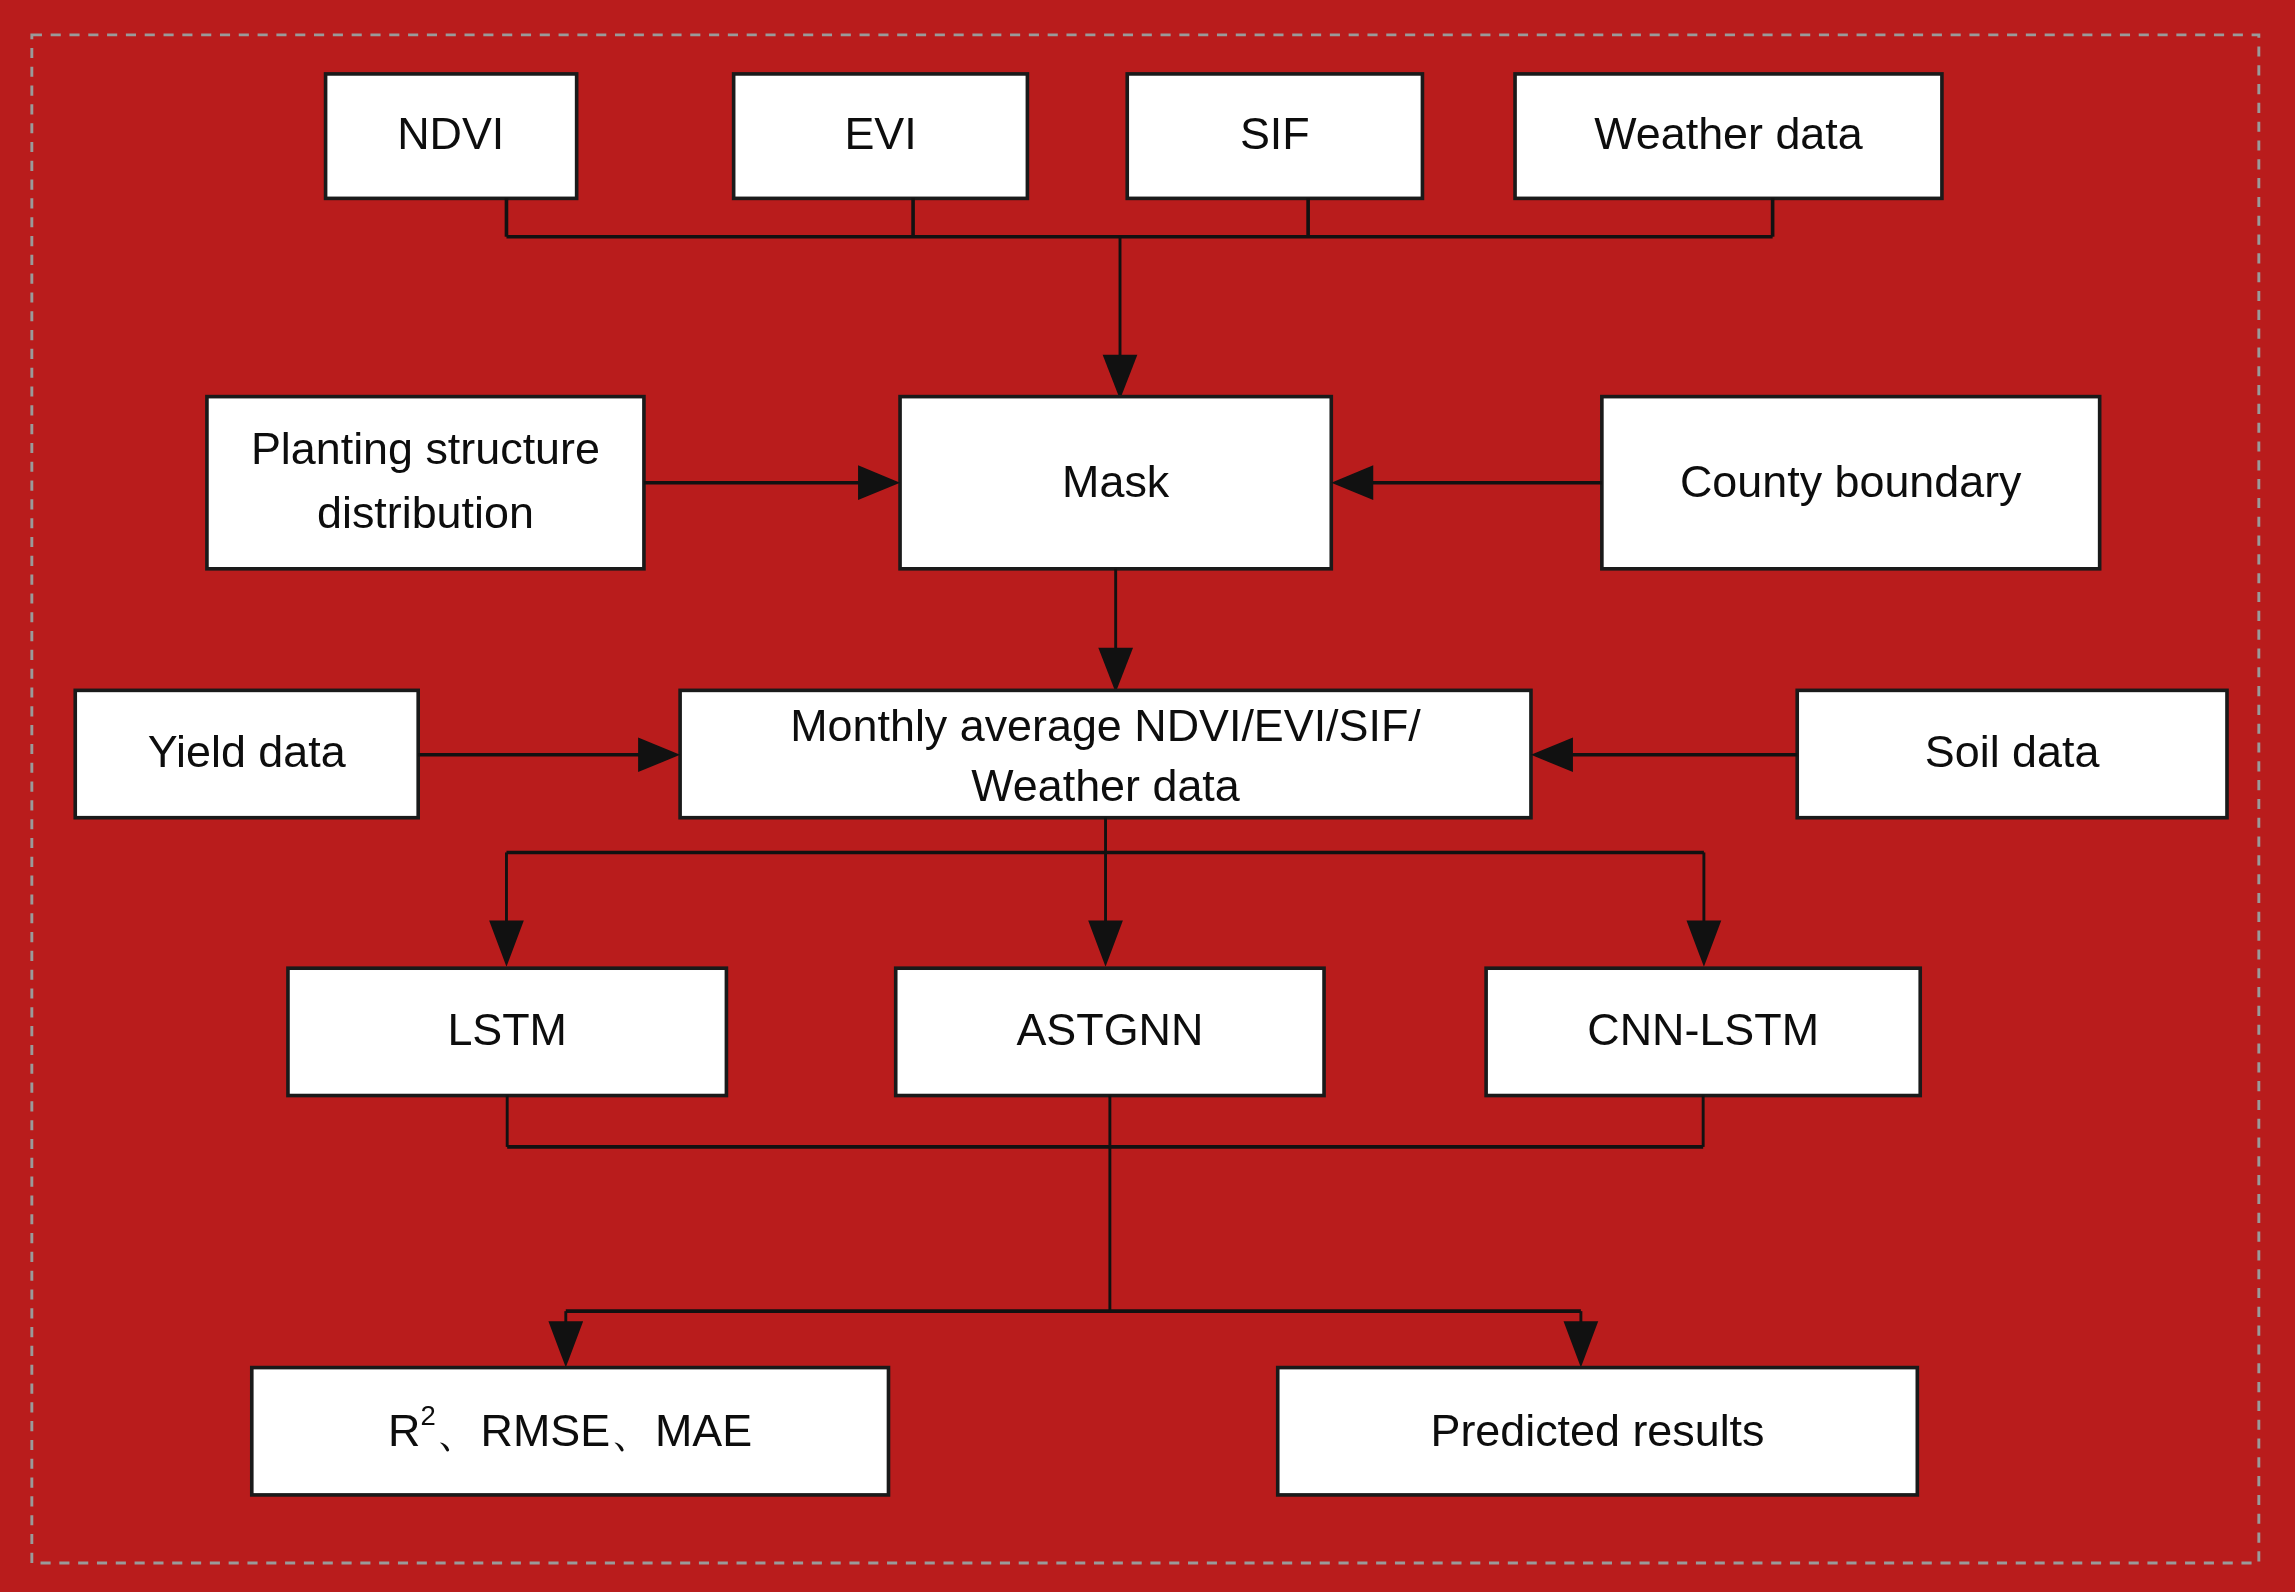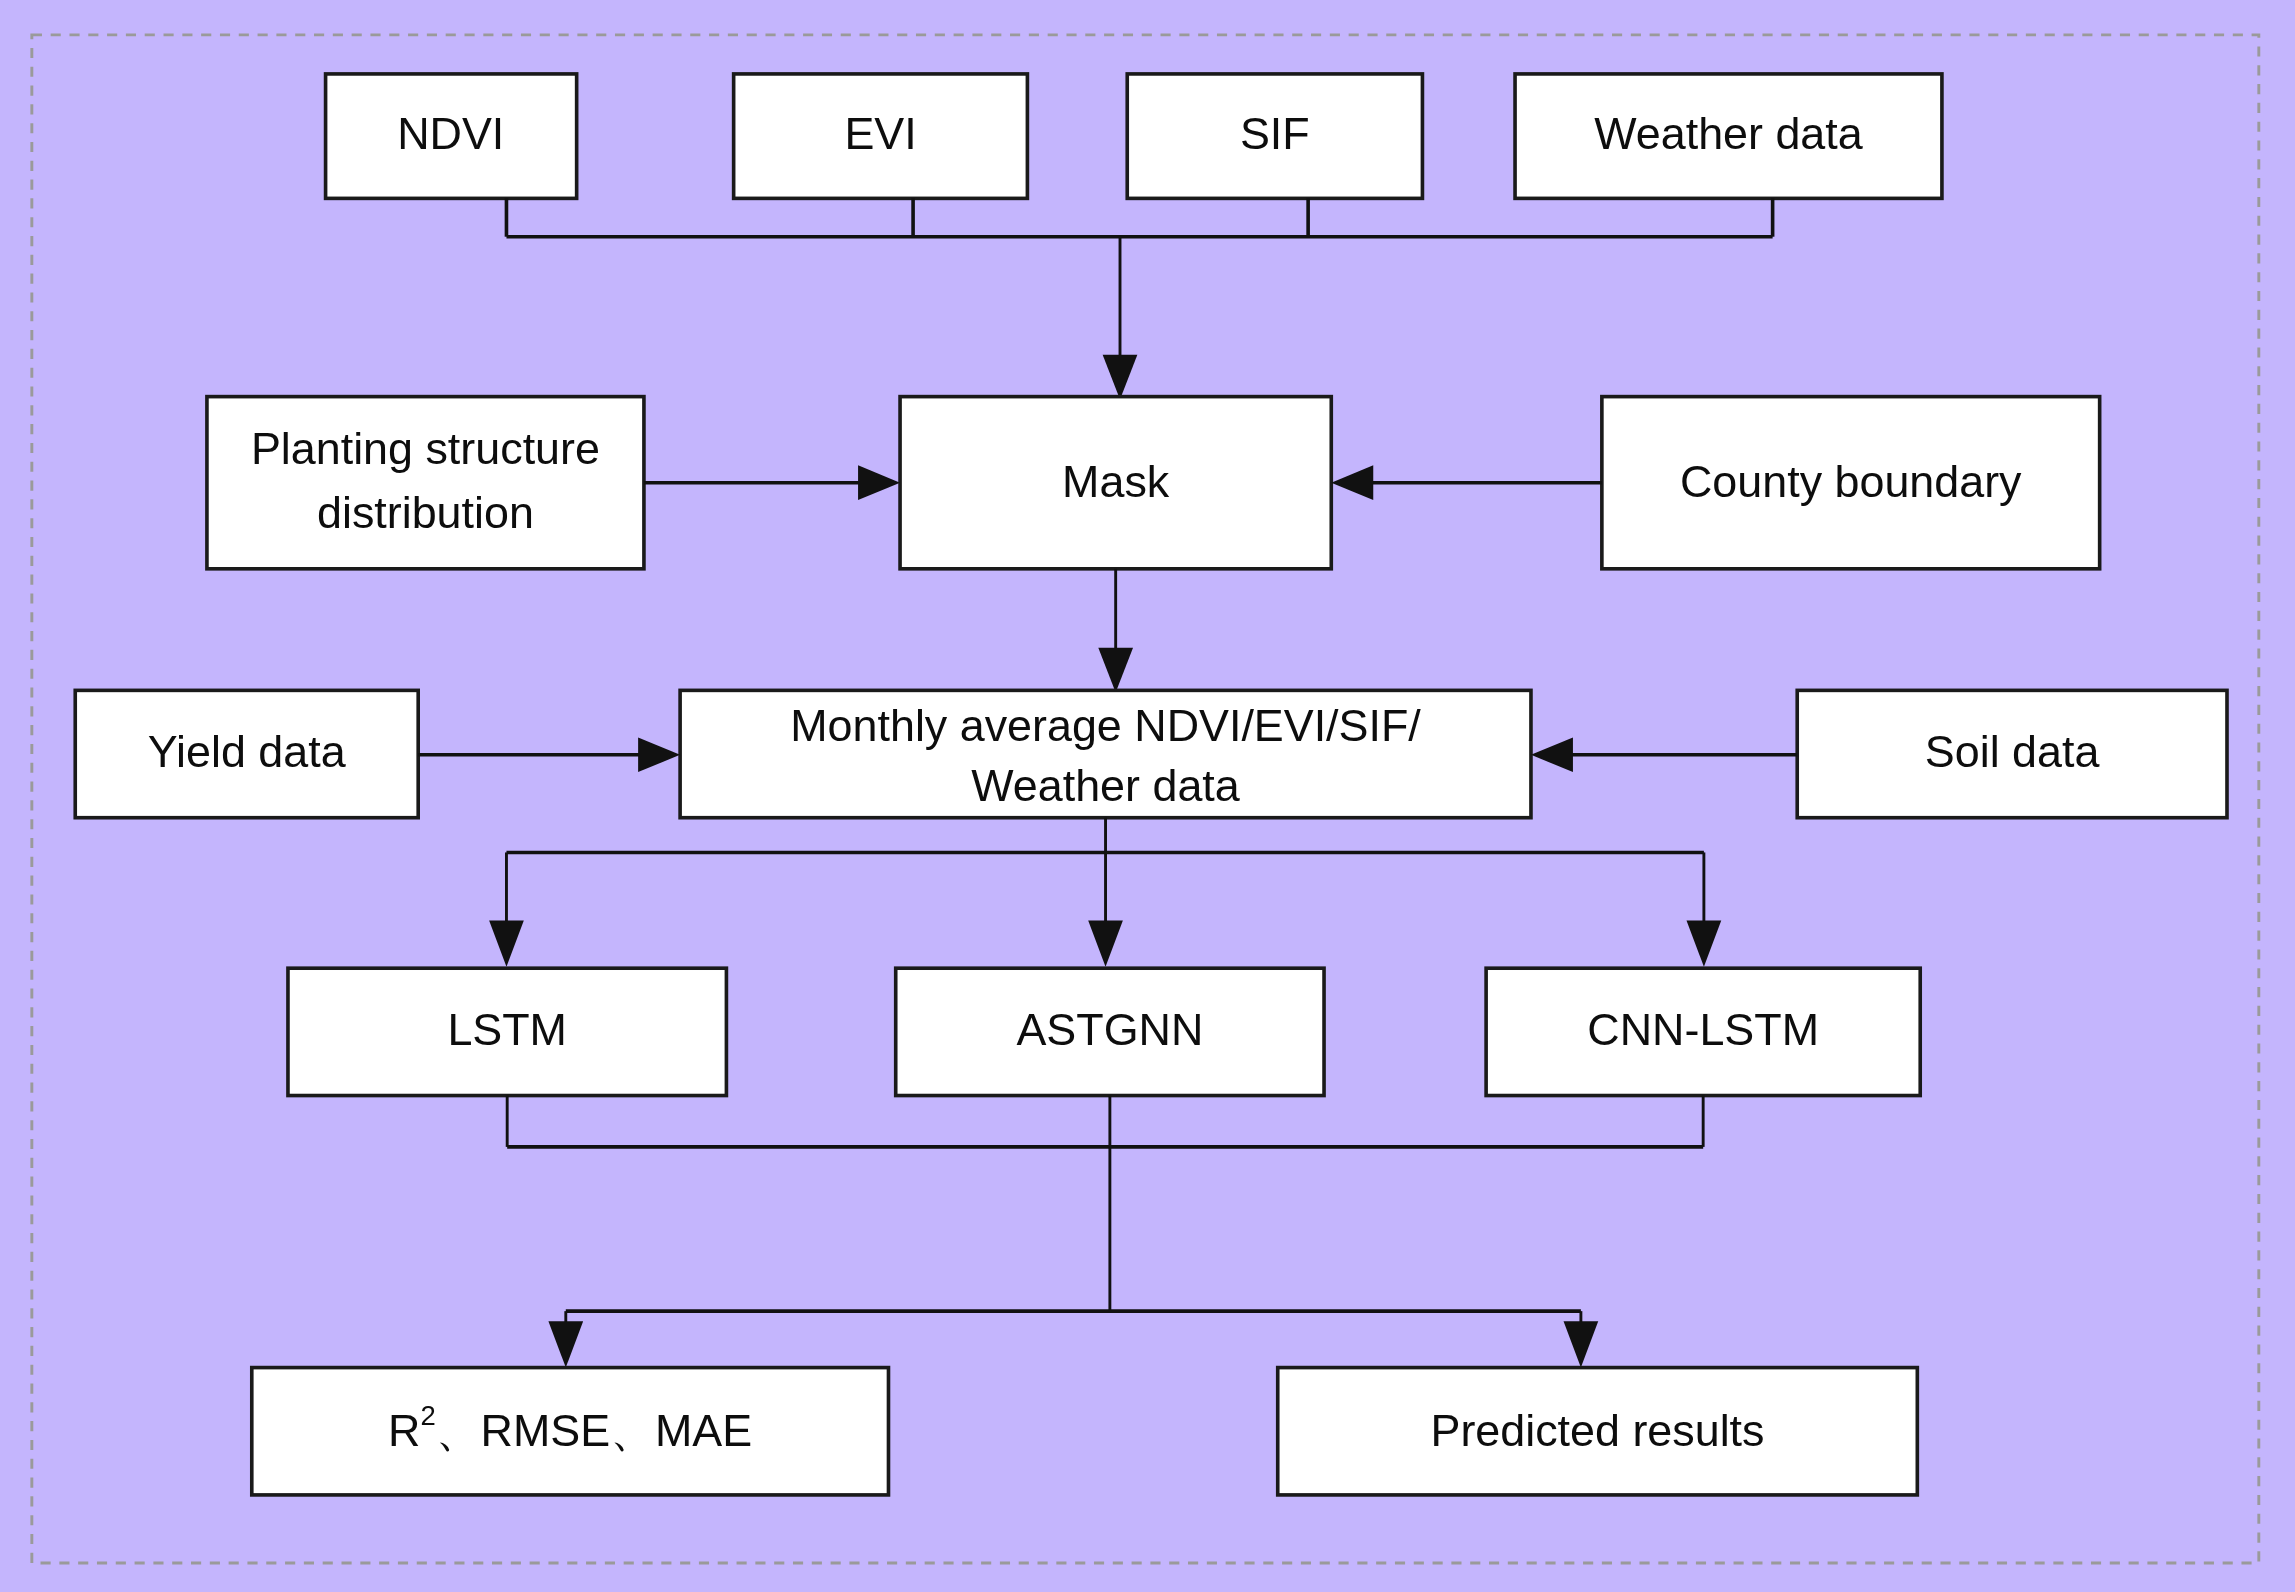--- a/index.html
+++ b/index.html
@@ -4,21 +4,21 @@
 <style>
   html, body {
     margin: 0;
     padding: 0;
     background: #ffffff;
   }
   #page {
     position: relative;
     width: 2295px;
     height: 1592px;
-    background: #c4b5fd;
+    background: #b91c1c;
     font-family: "Liberation Sans", sans-serif;
     overflow: hidden;
     text-align: center;
   }
   #flow-svg {
     position: absolute;
     left: 0;
     top: 0;
     width: 2295px;
     height: 1592px;

